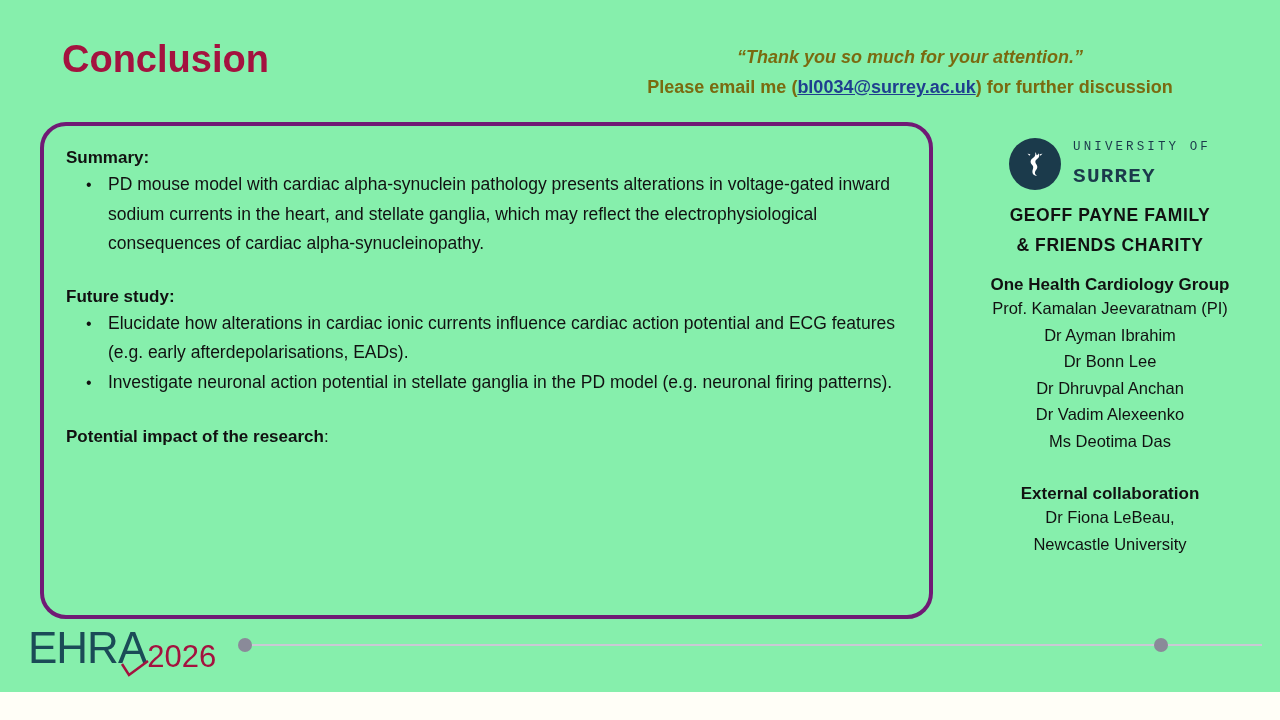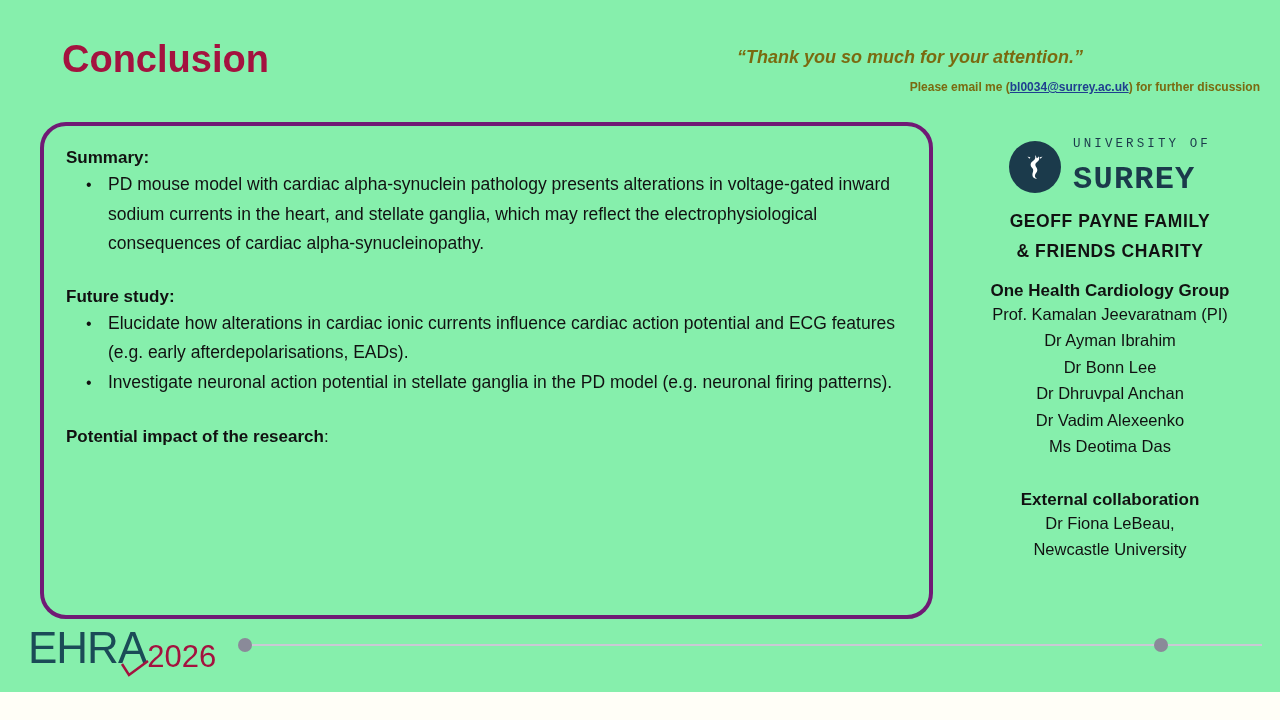--- a/index.html
+++ b/index.html
@@ -40,26 +40,25 @@
     color: #7a6a10;
   }
   .thanks-line1 {
     font-size: 18px;
     font-style: italic;
     font-weight: bold;
     color: #7a6a10;
     line-height: 26px;
   }
   .thanks-line2 {
-    font-size: 12px;
+    font-size: 18px;
     font-weight: bold;
     color: #7a6a10;
     line-height: 26px;
     margin-top: 4px;
-    text-align: right;
   }
   .email-link {
     color: #1f3f8f;
     text-decoration: underline;
     font-weight: bold;
   }
 
   
   .content-box {
     position: absolute;
@@ -140,21 +139,21 @@
     text-align: left;
     line-height: 1;
   }
   .uni-small {
     font-size: 12.5px;
     letter-spacing: 3.1px;
     color: #1b3a4b;
     font-weight: normal;
   }
   .uni-big {
-    font-size: 32px;
+    font-size: 21px;
     letter-spacing: 1.2px;
     color: #1b3a4b;
     font-weight: bold;
     margin-top: 13px;
   }
   .charity {
     font-size: 17.5px;
     font-weight: bold;
     color: #111;
     letter-spacing: 0.6px;

